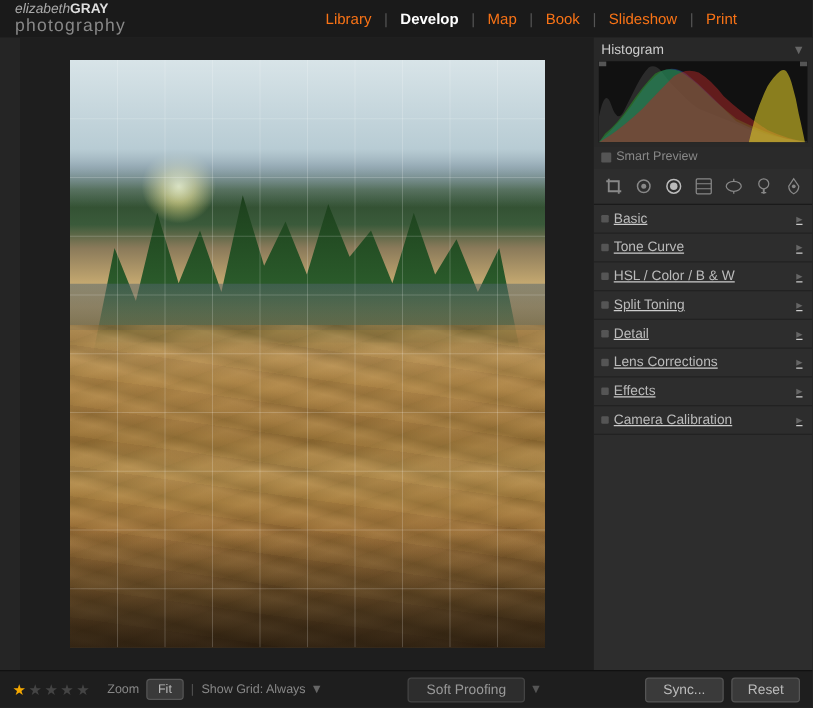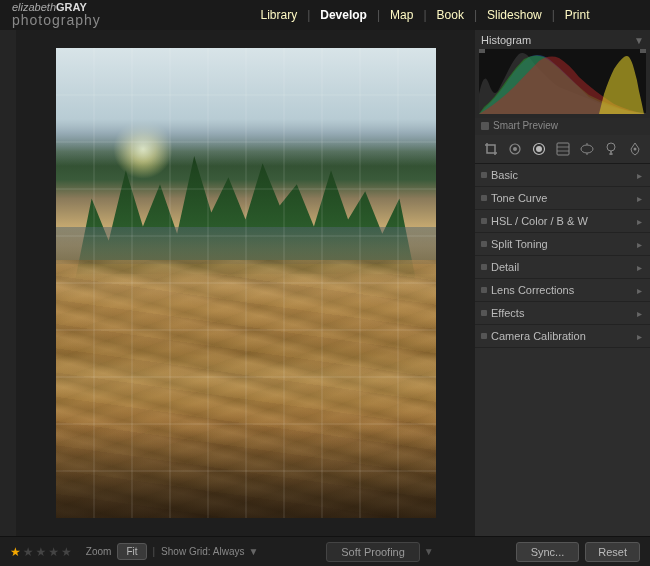--- a/index.html
+++ b/index.html
@@ -32,21 +32,21 @@
       width: 200px;
     }
     #nav-links {
       display: flex;
       align-items: center;
       gap: 2px;
       flex: 1;
       justify-content: center;
     }
     .nav-link {
-      color: #fef9c3;
+      color: #f97316;
       font-size: 12px;
       padding: 0 8px;
       cursor: pointer;
       text-decoration: none;
     }
     .nav-link.active {
       color: #fff;
       font-weight: bold;
     }
     .nav-sep {
@@ -242,20 +242,21 @@
     }
     .tool-icon.active {
       color: #ddd;
     }
 
     
     #panels-list {
       flex: 1;
       overflow-y: auto;
       overflow-x: hidden;
+      text-decoration: underline;
     }
     #panels-list::-webkit-scrollbar {
       width: 6px;
     }
     #panels-list::-webkit-scrollbar-thumb {
       background: #444;
     }
     #panels-list::-webkit-scrollbar-track {
       background: #222;
     }

